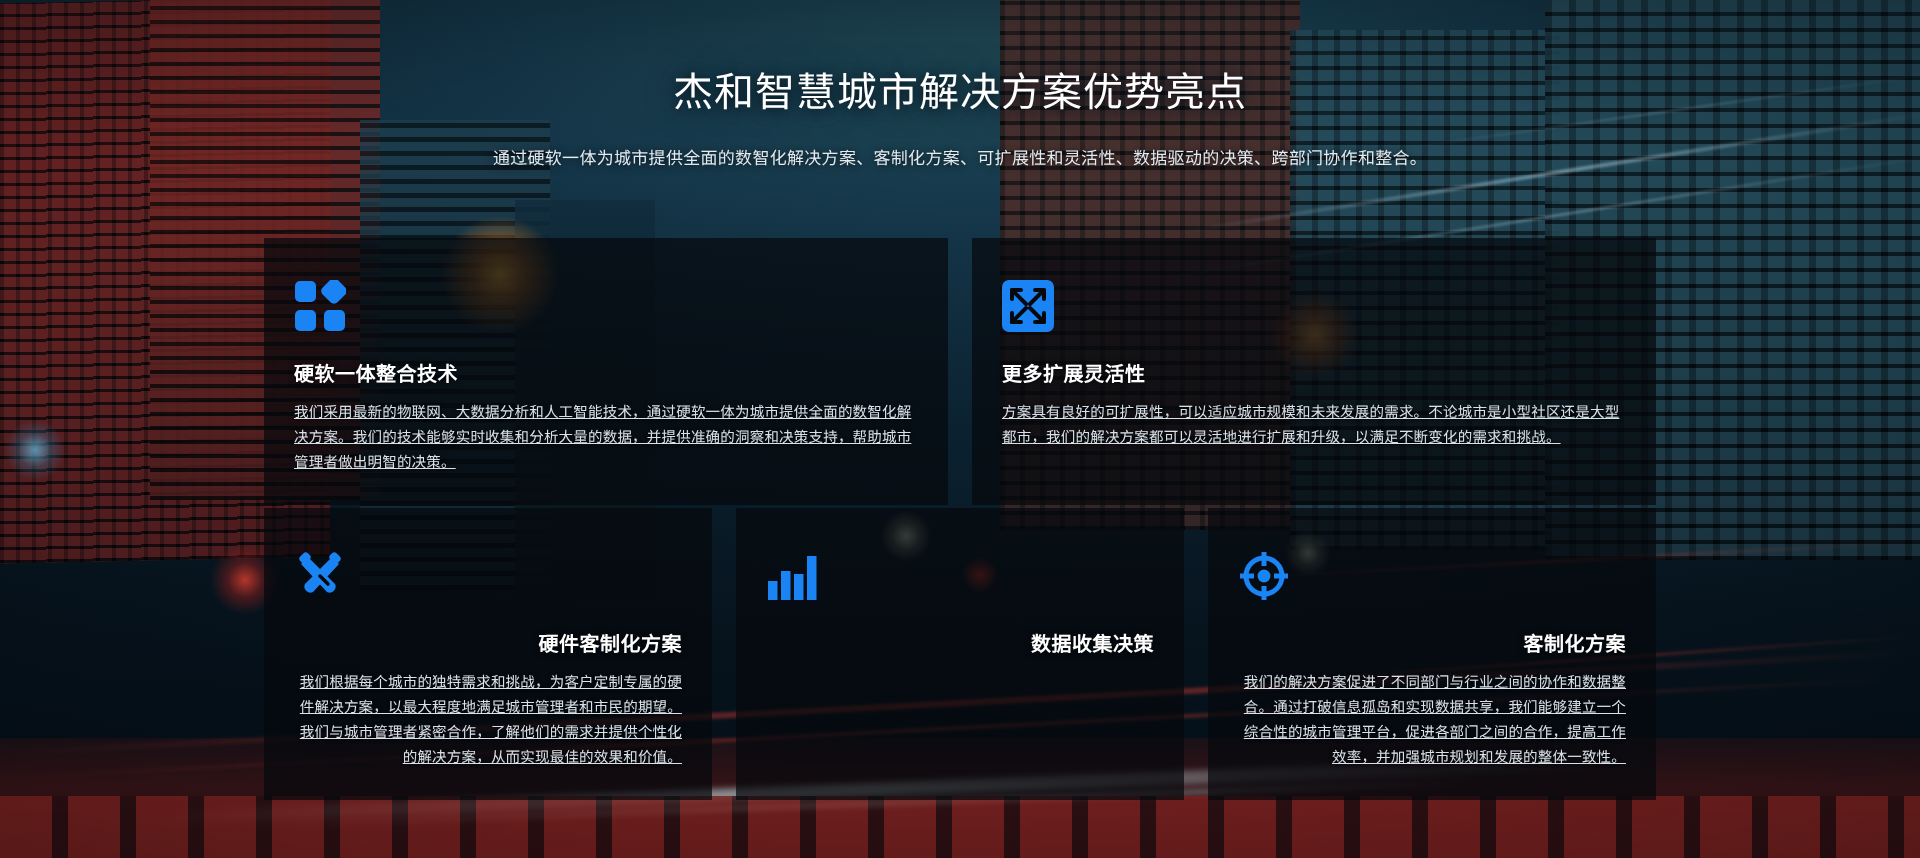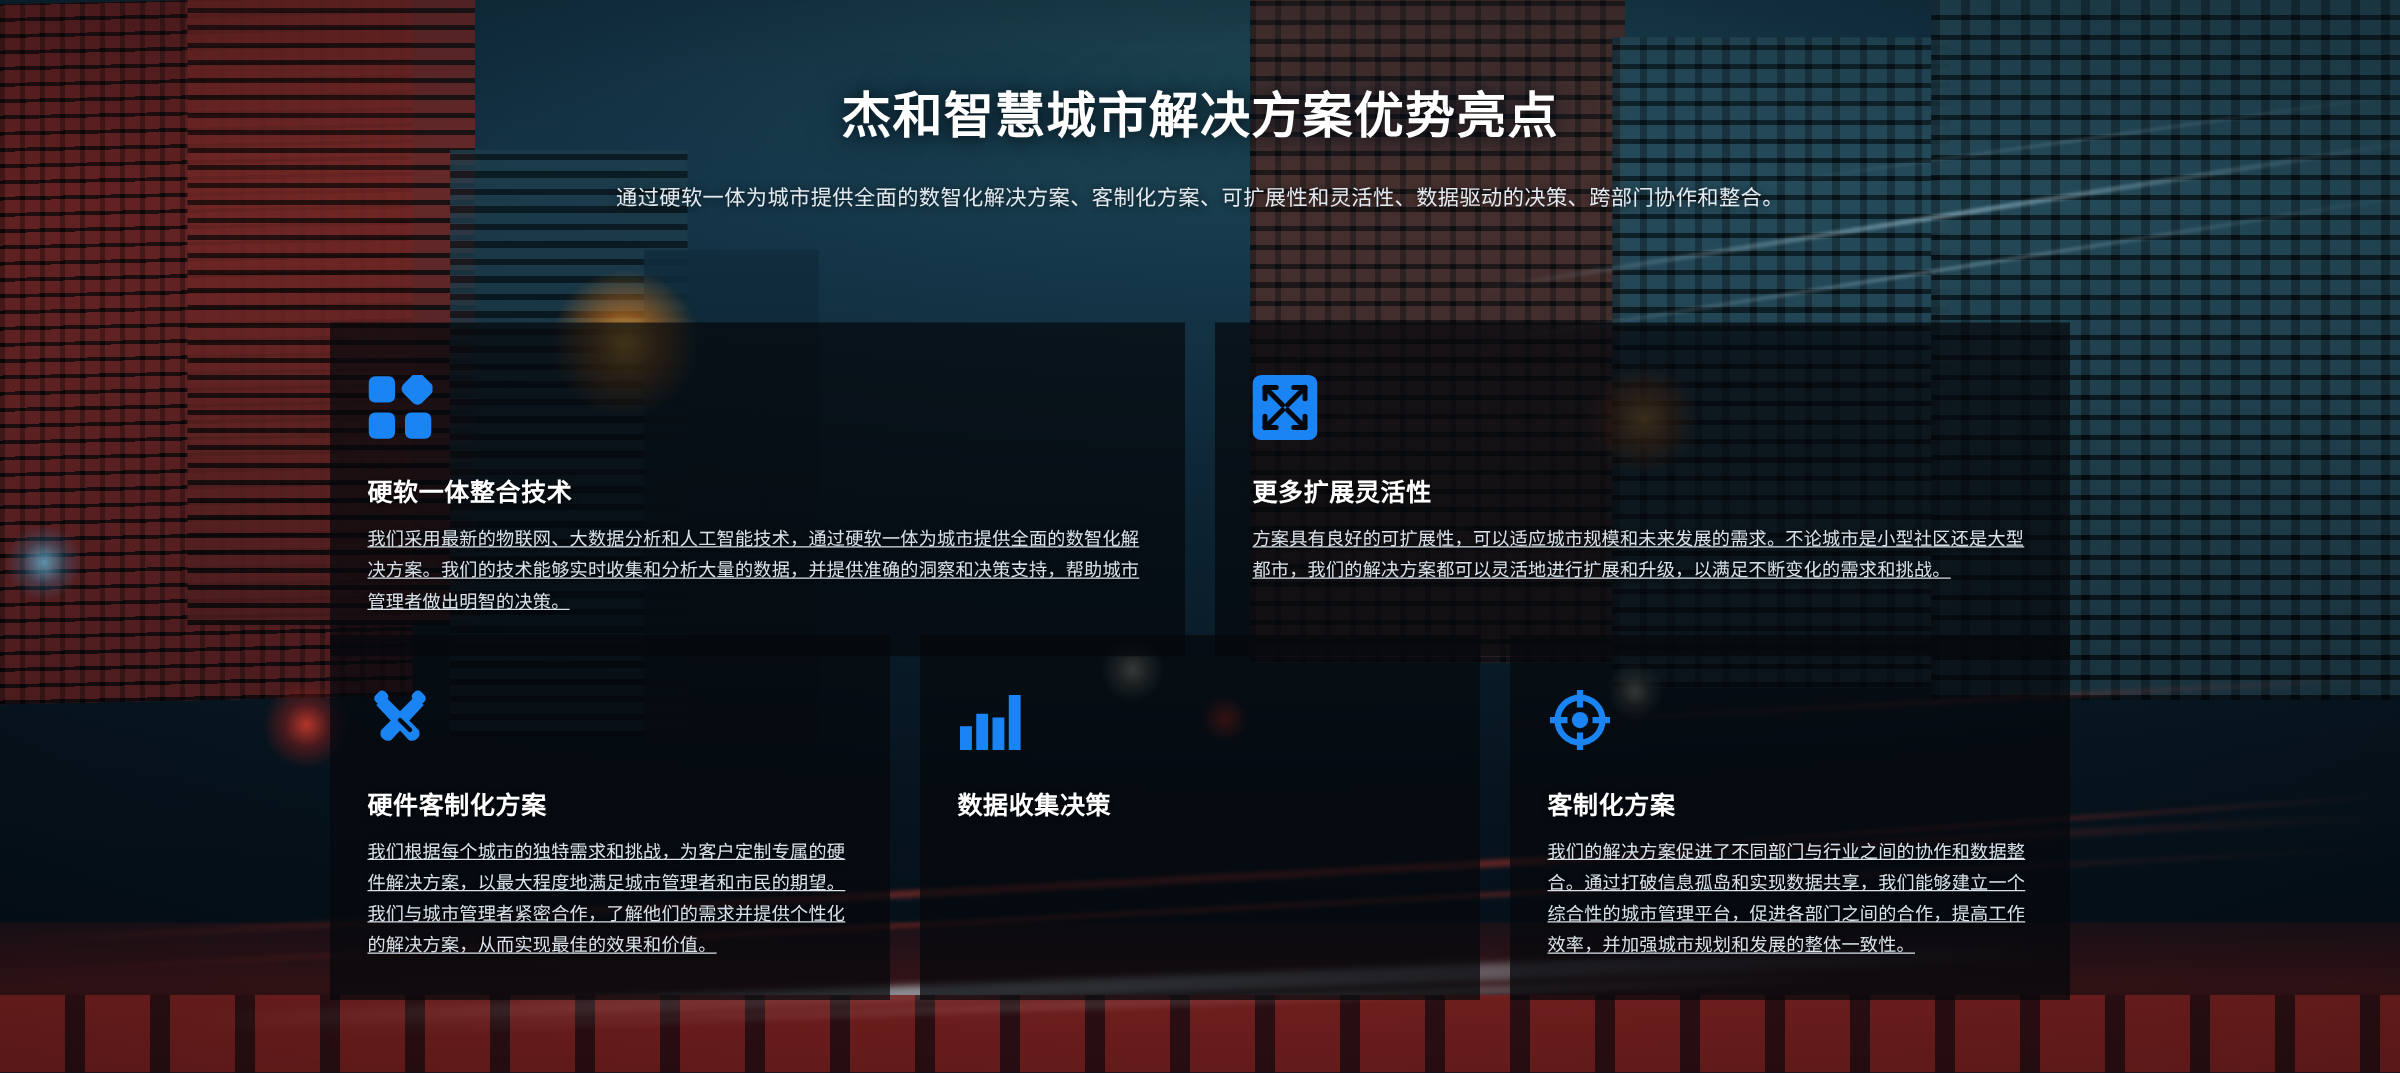--- a/index.html
+++ b/index.html
@@ -162,21 +162,21 @@
     position:absolute; inset:0;
     background:radial-gradient(120% 100% at 50% 45%, rgba(0,0,0,0) 40%, rgba(0,0,0,.45) 100%);
   }
 
   
   .content{ position:absolute; inset:0; }
 
   .hero-title{
     position:absolute; top:60px; left:0; width:1920px;
     text-align:center;
-    font-size:40px; font-weight:700; color:#ffffff;
+    font-size:40px; font-weight:400; color:#ffffff;
     letter-spacing:1px;
     text-shadow:0 2px 14px rgba(0,0,0,.75), 0 0 30px rgba(10,40,70,.6);
   }
   .hero-sub{
     position:absolute; top:144px; left:0; width:1920px;
     text-align:center;
     font-size:17px; font-weight:400; color:#e3eaf0;
     letter-spacing:.3px;
     text-shadow:0 1px 8px rgba(0,0,0,.8);
   }
@@ -185,22 +185,22 @@
   .row{ position:absolute; display:flex; }
   .row-top{ left:264px; top:238px; width:1392px; gap:24px; }
   .row-bottom{ left:264px; top:508px; width:1392px; gap:24px; }
 
   .card{
     position:relative;
     background:rgba(5,9,13,.72);
     padding:42px 30px 30px 30px;
     min-height:170px;
   }
-  .card-top{ width:684px; min-height:172px;margin-top:20px; }
-  .card-bot{ width:448px; min-height:285px; }
+  .card-top{ width:684px; min-height:172px; }
+  .card-bot{ width:448px; min-height:285px;text-align:right; }
 
   .card-icon{
     width:52px; height:52px;
     margin-bottom:26px;
     display:block;
   }
   .card-title{
     font-size:20px; font-weight:700; color:#ffffff;
     margin-bottom:13px; letter-spacing:.5px;
     text-shadow:0 1px 6px rgba(0,0,0,.7);

